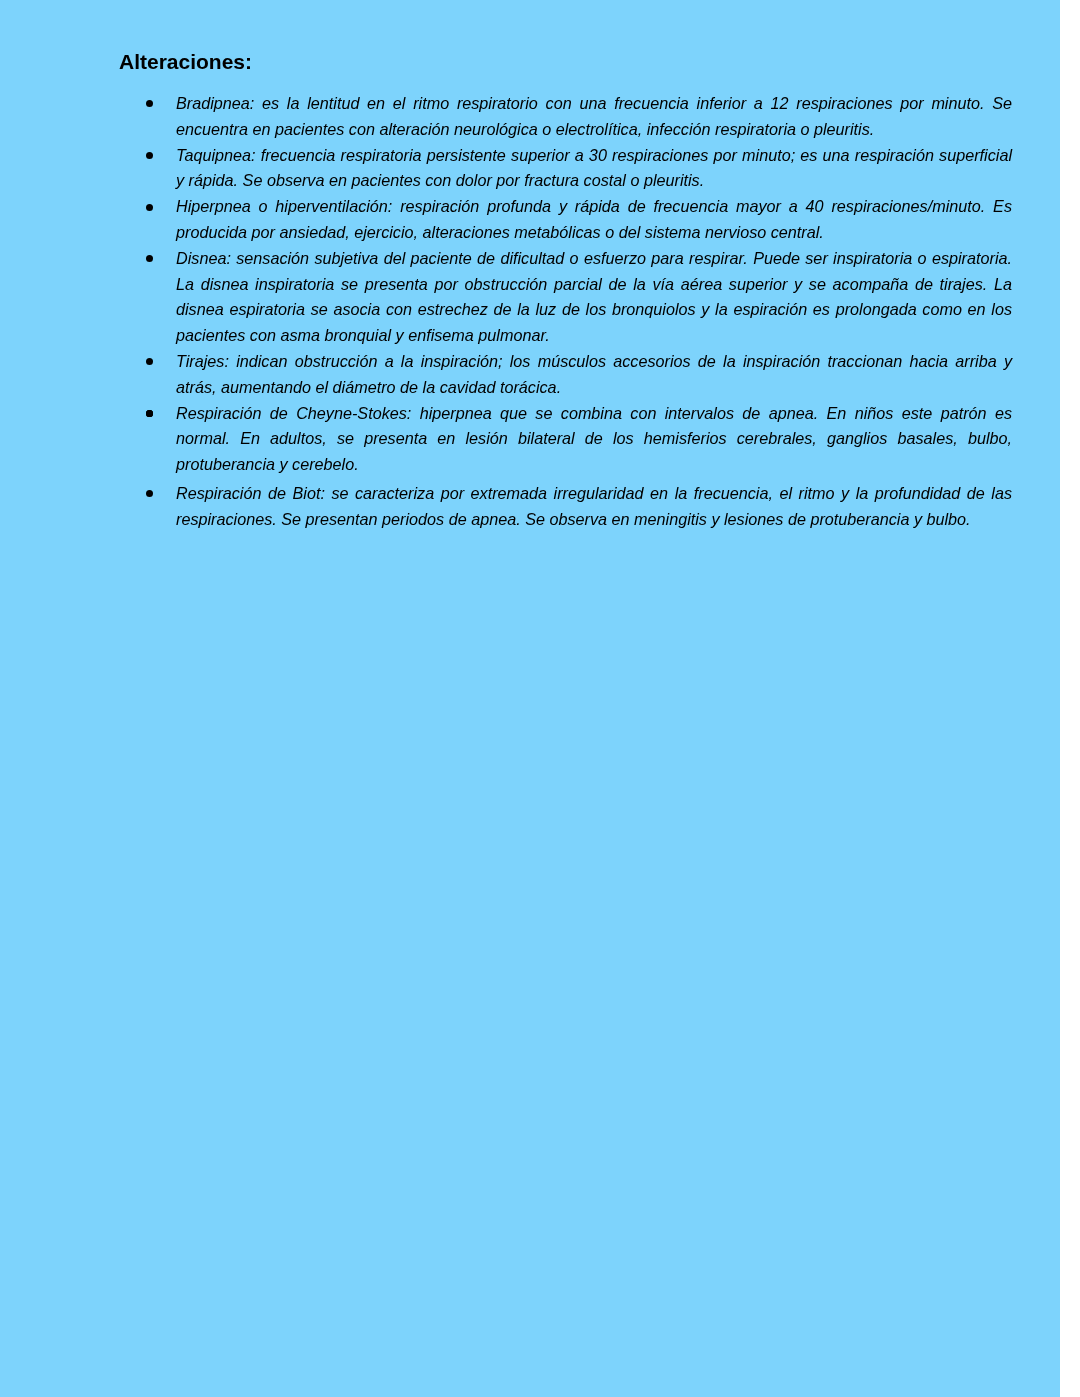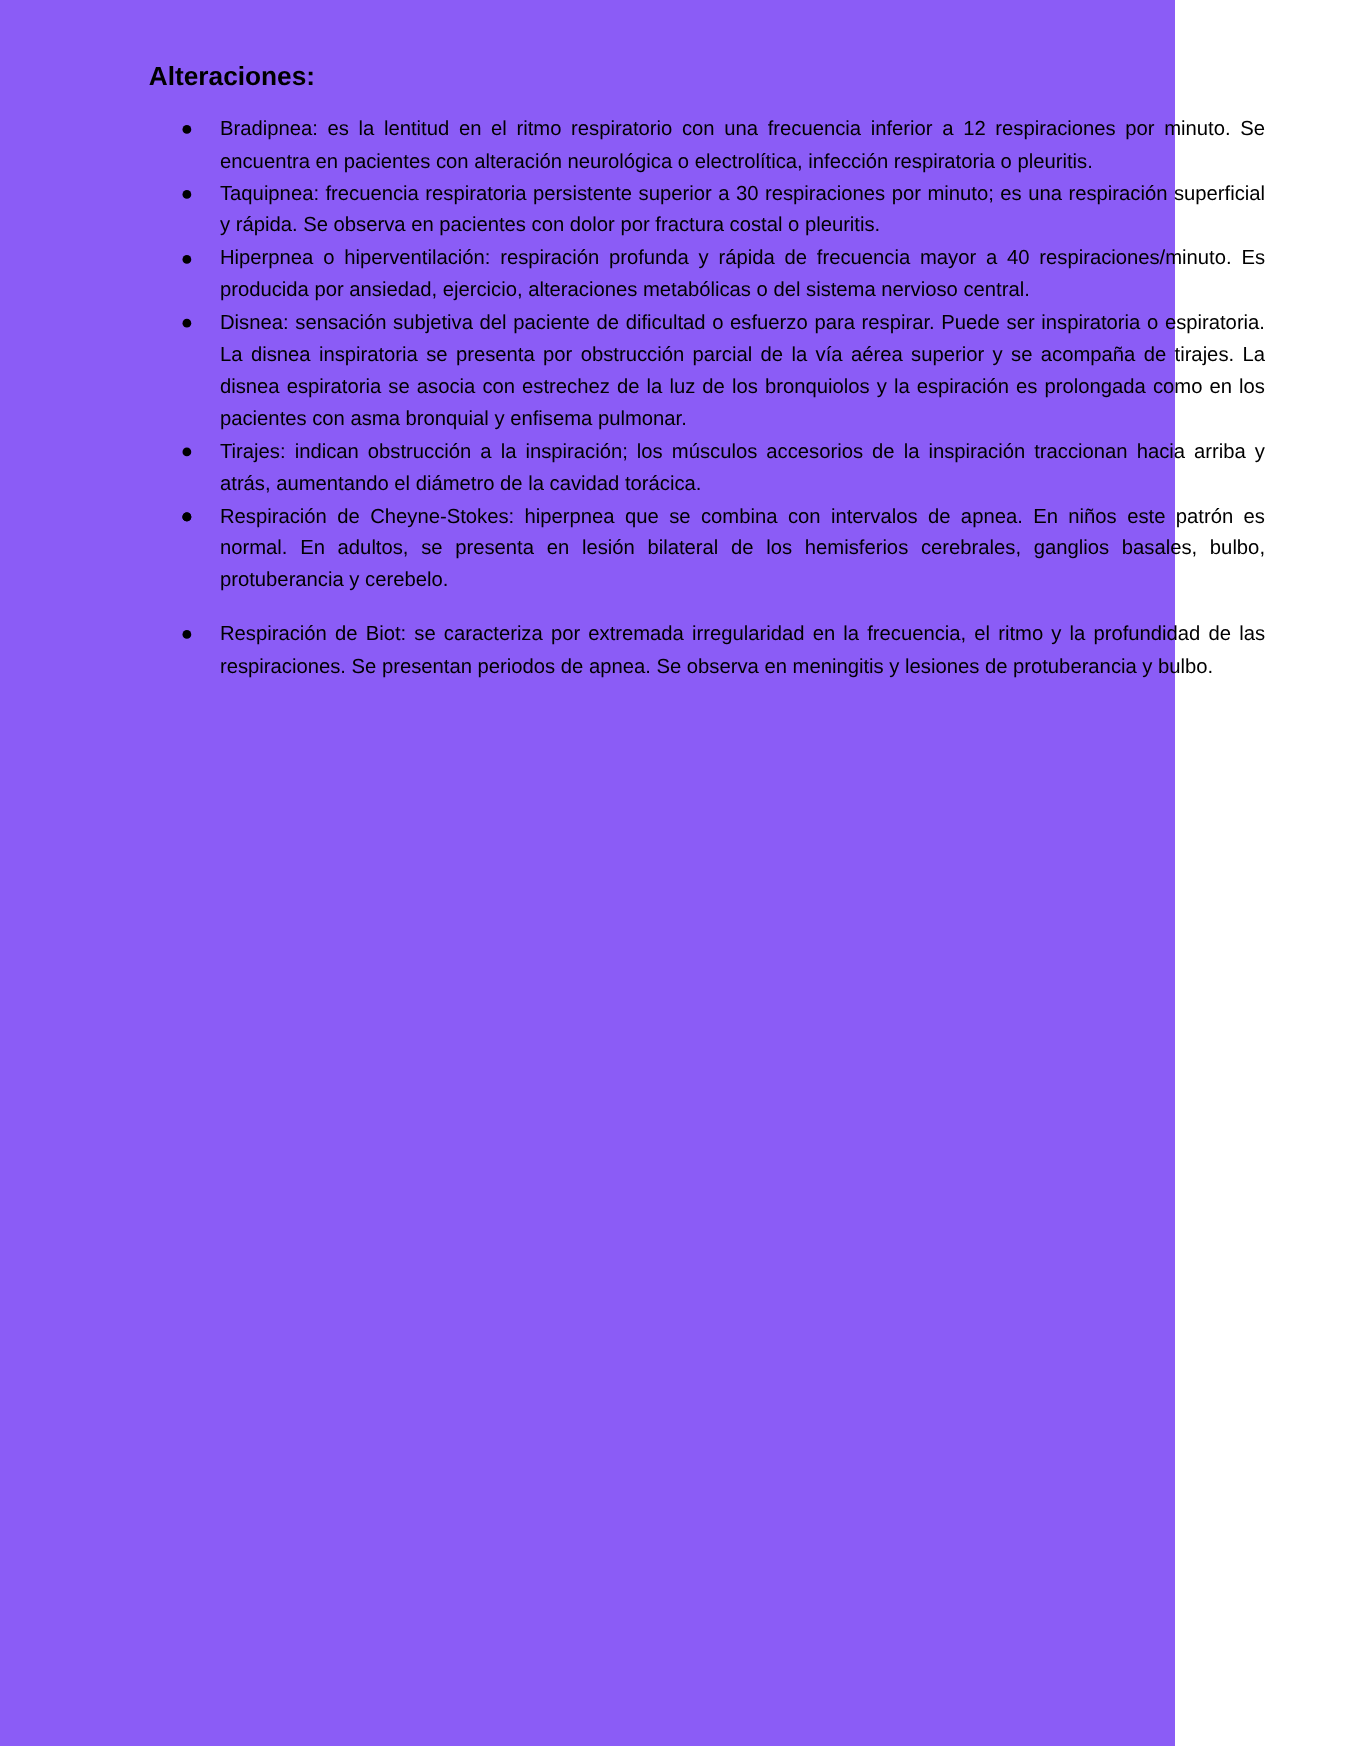--- a/index.html
+++ b/index.html
@@ -11,23 +11,23 @@
       width: 1080px;
       height: 1397px;
       position: relative;
       overflow: hidden;
       color: #000000;
     }
     .page {
       position: absolute;
       left: 0;
       top: 0;
-      width: 940px;
+      width: 1060px;
       height: 1397px;
-      background: #8b5cf6;
+      background: #7dd3fc;
     }
     .heading {
       position: absolute;
       left: 119px;
       top: 48px;
       margin: 0;
       font-family: "Liberation Sans", sans-serif;
       font-weight: bold;
       font-size: 21px;
       line-height: 28px;
@@ -43,23 +43,24 @@
       list-style: none;
       font-family: "Liberation Sans", sans-serif;
       font-size: 16.2px;
       line-height: 25.8px;
       color: #000;
     }
     .item {
       position: relative;
       text-align: justify;
       margin: 0;
+      font-style: italic;
     }
     .item.last-gap {
-      margin-top: 17px;
+      margin-top: 3px;
     }
     .bullet {
       position: absolute;
       left: -32px;
       top: 0;
       width: 10px;
       height: 25.8px;
       display: flex;
       align-items: center;
       justify-content: center;

